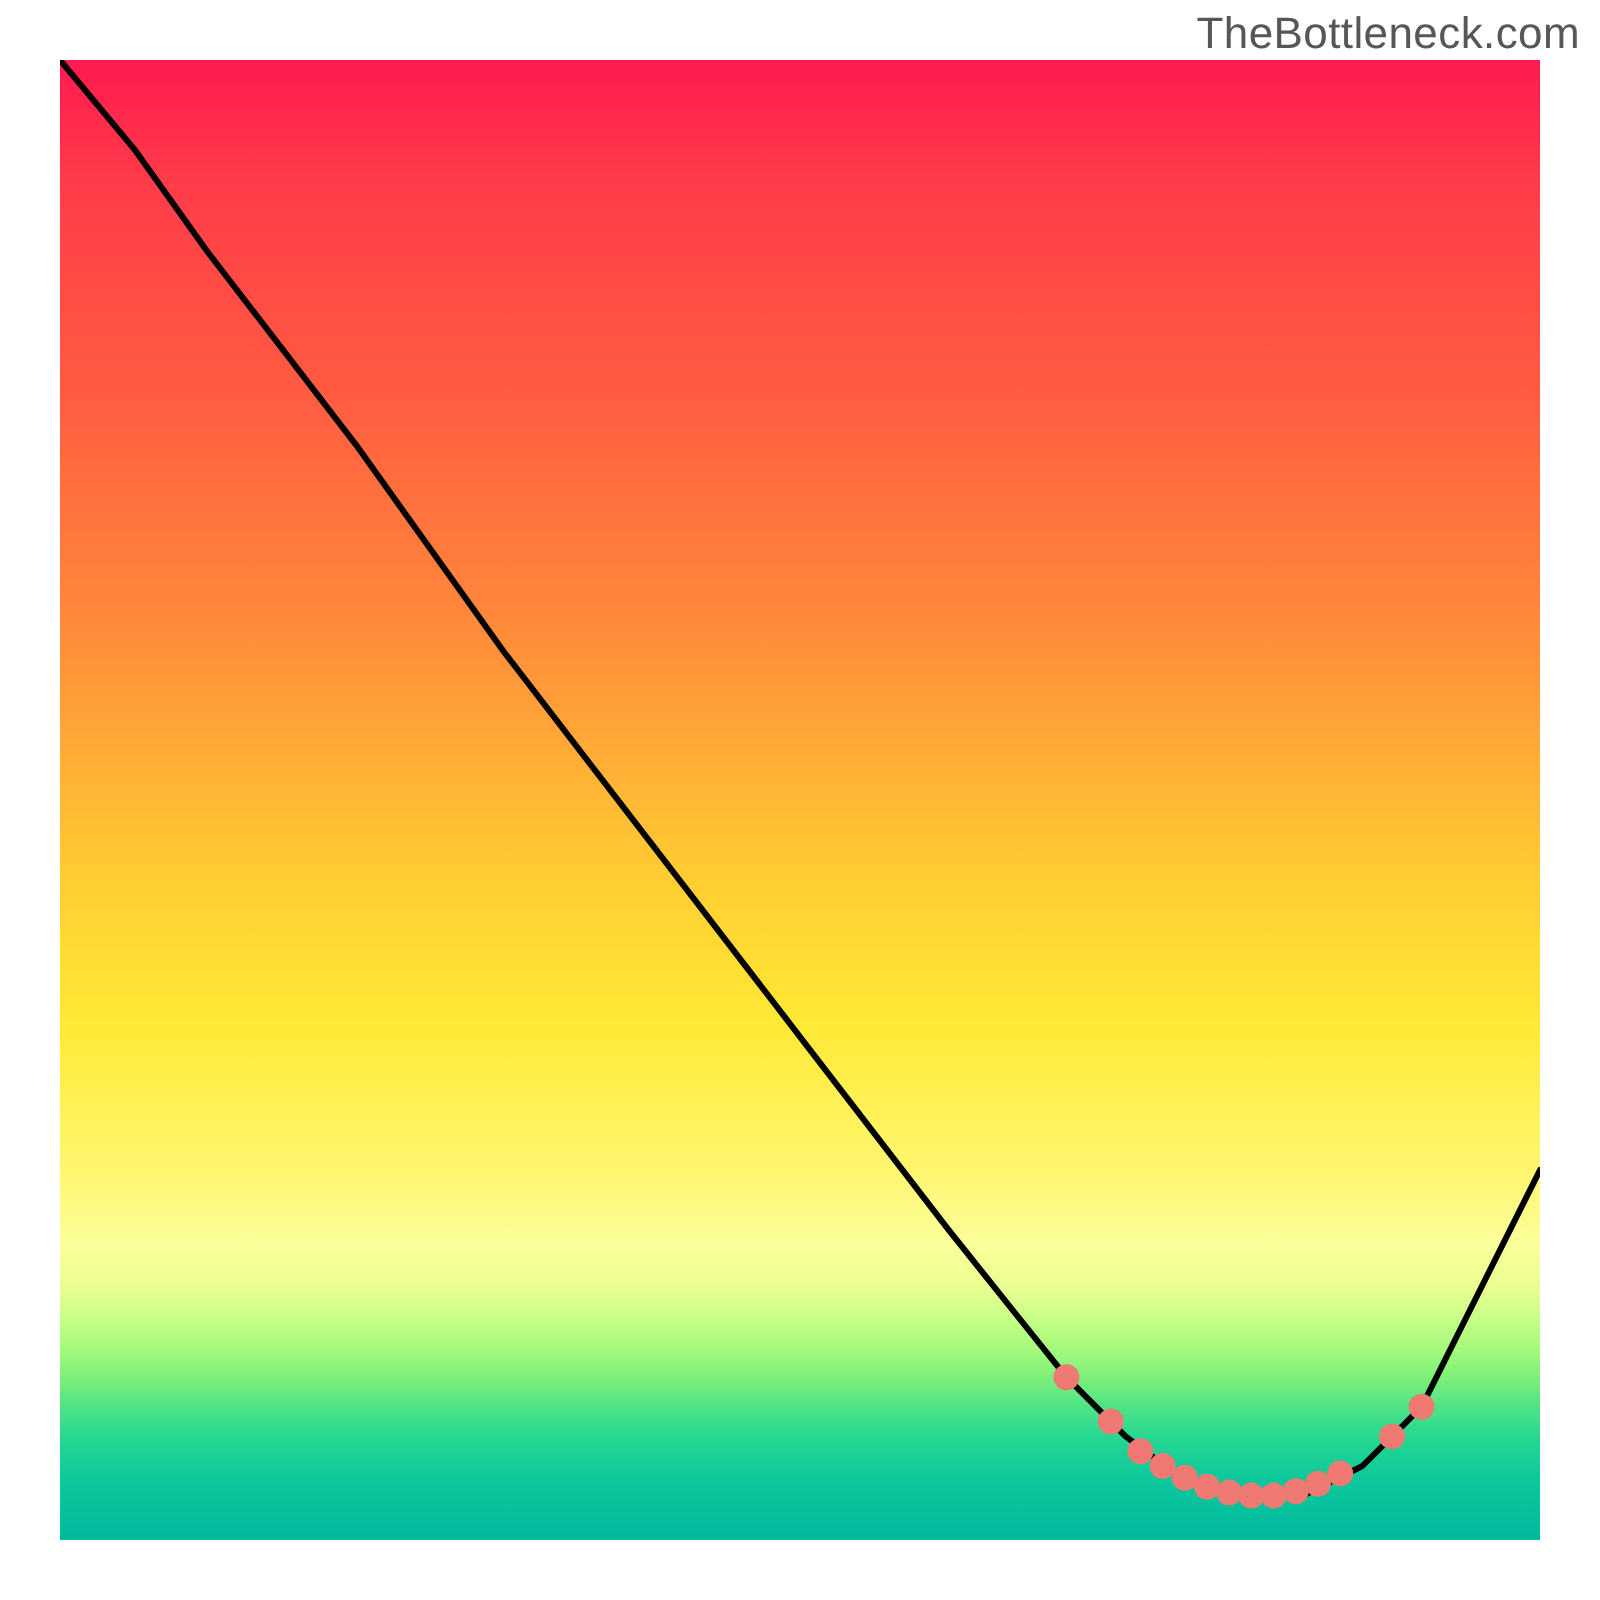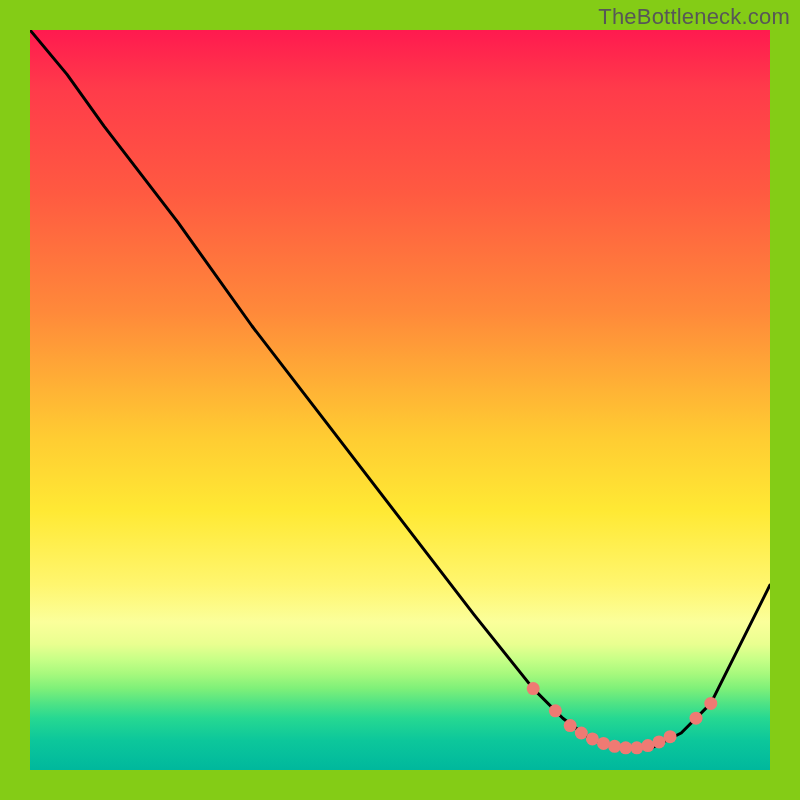--- a/index.html
+++ b/index.html
@@ -8,21 +8,21 @@
     background: #000;
     width: 800px;
     height: 800px;
     overflow: hidden;
     font-family: Arial, Helvetica, sans-serif;
   }
   .frame {
     position: relative;
     width: 800px;
     height: 800px;
-    background: #84cc16;
+    background: #ffffff;
   }
   .watermark {
     position: absolute;
     top: 4px;
     right: 10px;
     color: #575757;
     font-size: 22px;
     font-weight: 500;
     letter-spacing: 0.2px;
     z-index: 5;

